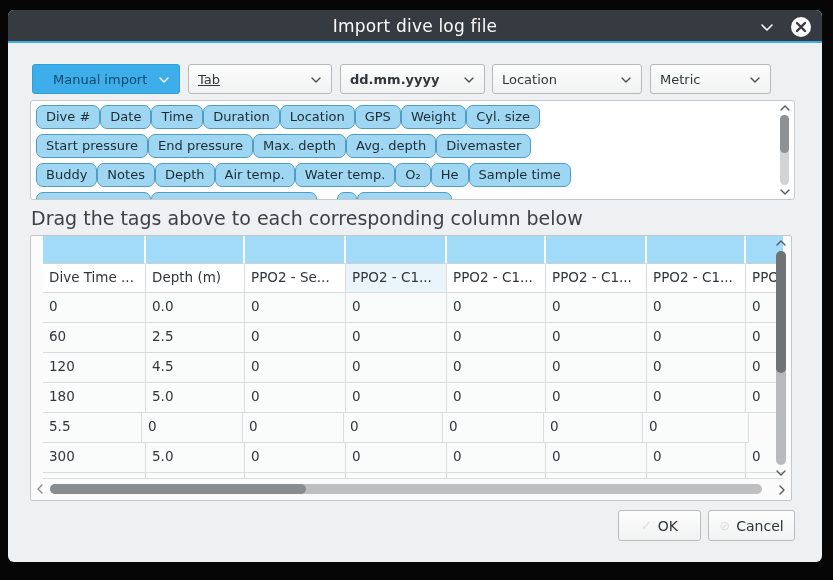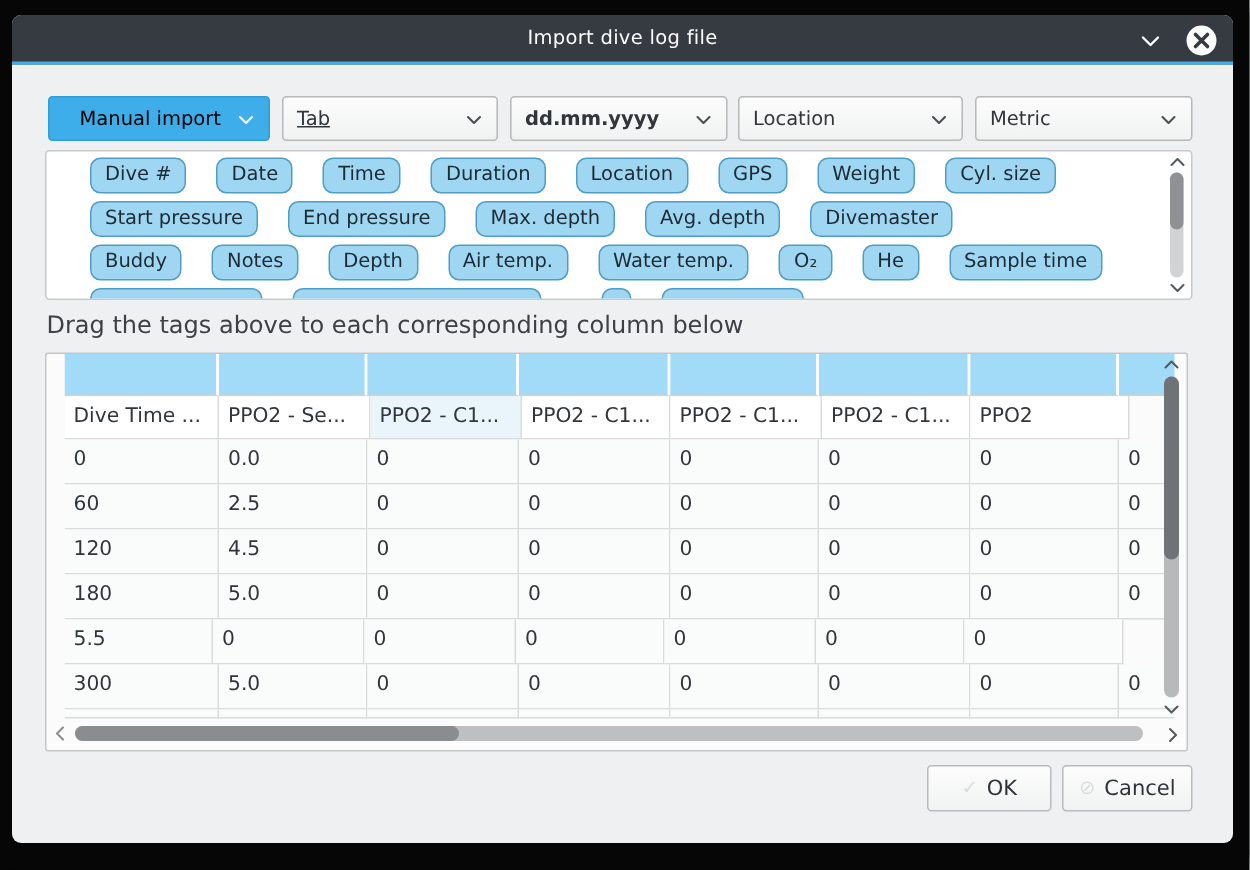--- a/index.html
+++ b/index.html
@@ -15,60 +15,60 @@
   .dialog {
     position:absolute; left:8px; top:10px; width:814px; height:552px;
     background:#eff0f1; border-radius:6px; overflow:hidden;
   }
   
   .titlebar {
     position:absolute; left:0; top:0; right:0; height:33px;
     background:#363b41; border-bottom:2px solid #3daee9;
     display:flex; align-items:center; justify-content:center;
   }
-  .title { color:#fcfcfc; font-size:13px; letter-spacing:.2px; }
+  .title { color:#fcfcfc; font-size:17px; letter-spacing:.2px; }
   .titlebar-actions { position:absolute; right:10px; top:0; height:33px;
     display:flex; align-items:center; gap:12px; }
   .tb-btn { width:22px; height:22px; display:flex; align-items:center;
     justify-content:center; cursor:pointer; }
   
   .combo {
     position:absolute; height:30px; top:54px;
     background:linear-gradient(#fcfcfc,#f1f2f2);
     border:1px solid #b6b8ba; border-radius:3px;
     display:flex; align-items:center; font-size:13px;
     padding:0 26px 0 9px; color:#31363b;
   }
   .combo .arrow { position:absolute; right:9px; top:9px; }
   .combo.blue {
-    background:#3daee9; border-color:#2f9dd6; color:#000000;padding-left:20px;
+    background:#3daee9; border-color:#2f9dd6; color:#0c4a6e;padding-left:20px;
   }
   
   .tagpanel {
     position:absolute; left:22px; top:90px; width:765px; height:100px;
     background:#ffffff; border:1px solid #c8c9ca; border-radius:3px;
     overflow:hidden; padding:4px 20px 0 5px;
   }
-  .tagrow { display:flex; gap:20px; margin-bottom:5px;margin-left:24px; }
+  .tagrow { display:flex; gap:0; margin-bottom:5px; }
   .tag {
     background:#9fd7f3; border:1px solid #4f9dc4; border-radius:7px;
     padding:2px 9px 3px 9px; font-size:13px; color:#1d2b35;
     white-space:nowrap; line-height:17px;
   }
   .tagstub { height:24px; }
   .vscroll {
     position:absolute; right:2px; top:2px; width:15px; bottom:2px;
     display:flex; flex-direction:column; align-items:center;
   }
   .vscroll .chev { flex:0 0 auto; }
   .vtrack { width:9px; flex:1 1 auto; margin:2px 0; border-radius:5px;
     background:#d2d3d4; position:relative; }
   .vthumb { position:absolute; left:0; width:9px; border-radius:5px; background:#8f9294; }
   
-  .hint { position:absolute; left:23px; top:197px; font-size:16px; color:#3c4145; }
+  .hint { position:absolute; left:23px; top:197px; font-size:19px; color:#3c4145; }
   
   .tablebox {
     position:absolute; left:22px; top:225px; width:762px; height:266px;
     background:#fbfbfc; border:1px solid #c5c6c7; border-radius:2px;
     overflow:hidden;
   }
   .tview { position:absolute; left:12px; top:0; width:740px; height:244px; overflow:hidden; }
   .trow { display:flex; width:810px; }
   .td { flex:0 0 auto; border-right:1px solid #dadbdc; border-bottom:1px solid #dadbdc;
     font-size:13.5px; padding:5px 4px 0 6px; background:#fafbfb; height:30px;
@@ -153,21 +153,21 @@
         </span>
   </div>
   <div class="combo" style="left:484px;width:150px;">
     <span>Location</span>
     <span class="arrow">
           <svg width="12" height="12" viewBox="0 0 12 12">
             <polyline points="2,4 6,8 10,4" fill="none" stroke="#4a4f54" stroke-width="1.4" stroke-linecap="round" stroke-linejoin="round"></polyline>
           </svg>
         </span>
   </div>
-  <div class="combo" style="left:642px;width:145px;text-align:right;">
+  <div class="combo" style="left:642px;width:121px;text-align:right;">
     <span>Metric</span>
     <span class="arrow">
           <svg width="12" height="12" viewBox="0 0 12 12">
             <polyline points="2,4 6,8 10,4" fill="none" stroke="#4a4f54" stroke-width="1.4" stroke-linecap="round" stroke-linejoin="round"></polyline>
           </svg>
         </span>
   </div>
 
   <div class="tagpanel">
     <div class="tagrow">
@@ -229,20 +229,21 @@
         <div class="td drop c1"></div>
         <div class="td drop c2"></div>
         <div class="td drop c3"></div>
         <div class="td drop c4"></div>
         <div class="td drop c5"></div>
         <div class="td drop c6"></div>
         <div class="td drop c7"></div>
       </div>
       <div class="trow">
         <div class="td th c0">Dive Time ...</div>
+        <div class="td th c1">Depth (m)</div>
         <div class="td th c2">PPO2 - Se...</div>
         <div class="td th hl c3">PPO2 - C1...</div>
         <div class="td th c4">PPO2 - C1...</div>
         <div class="td th c5">PPO2 - C1...</div>
         <div class="td th c6">PPO2 - C1...</div>
         <div class="td th c7">PPO2</div>
       </div>
       <div class="trow">
         <div class="td c0">0</div>
         <div class="td c1">0.0</div>

